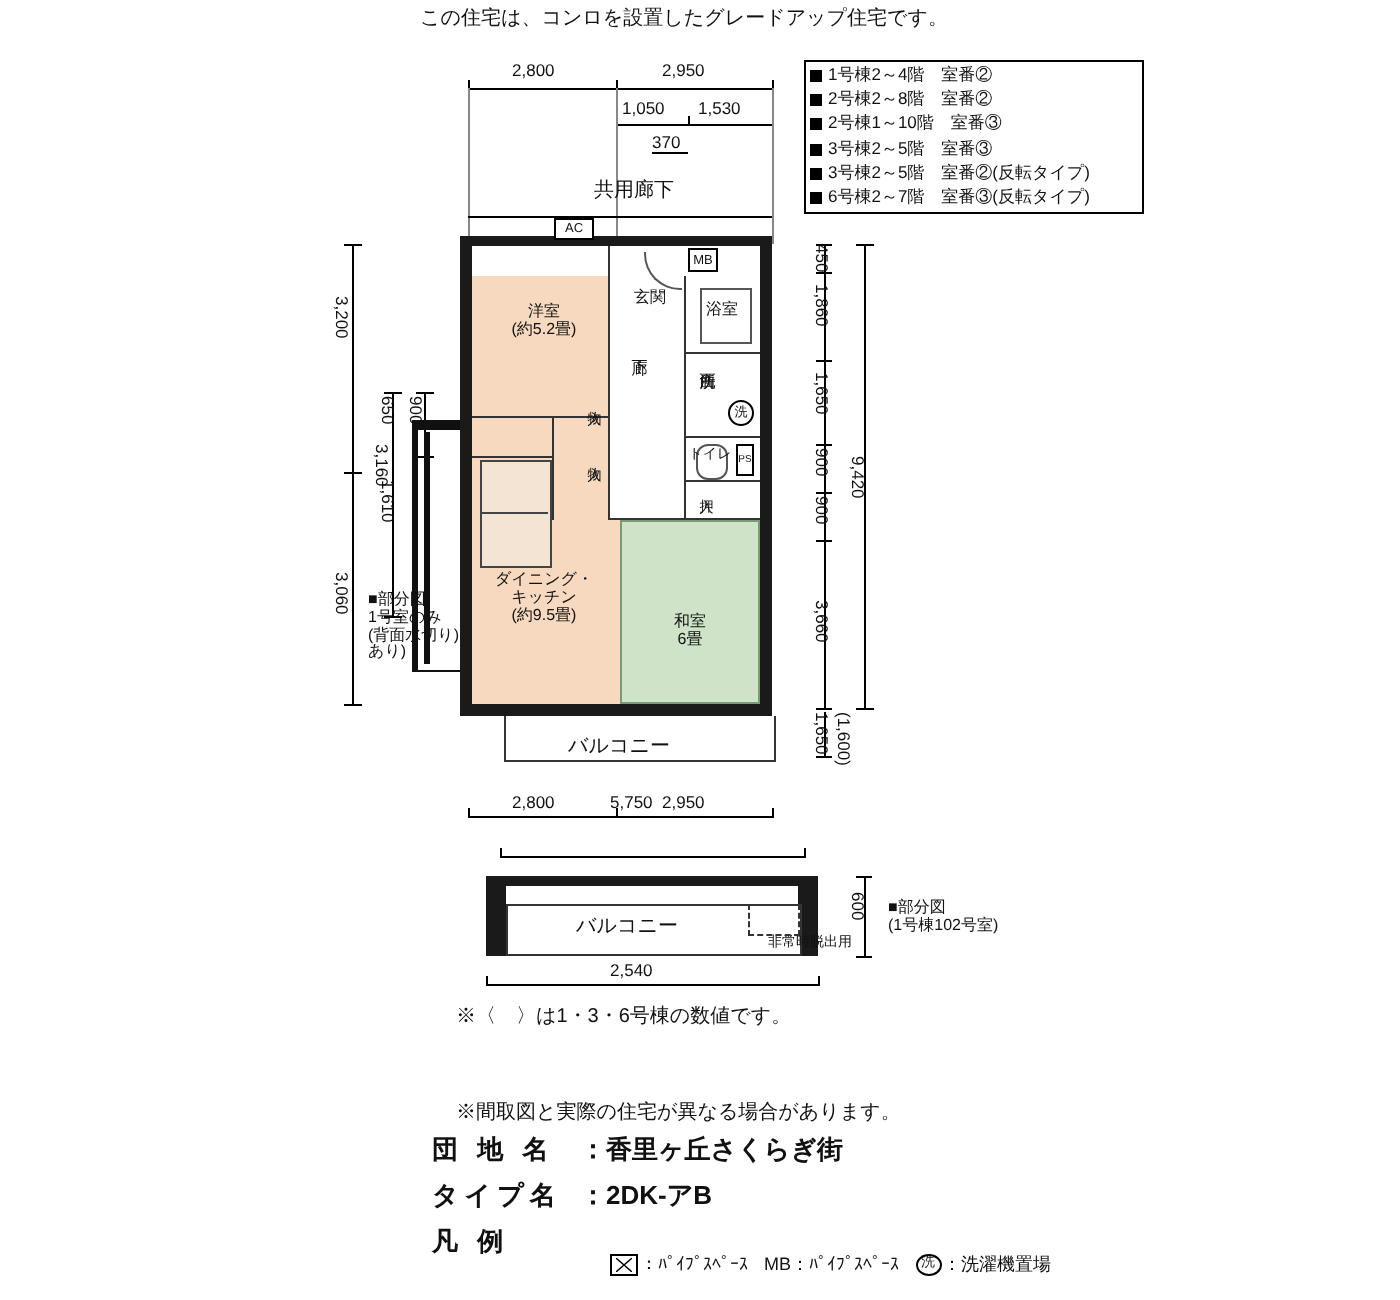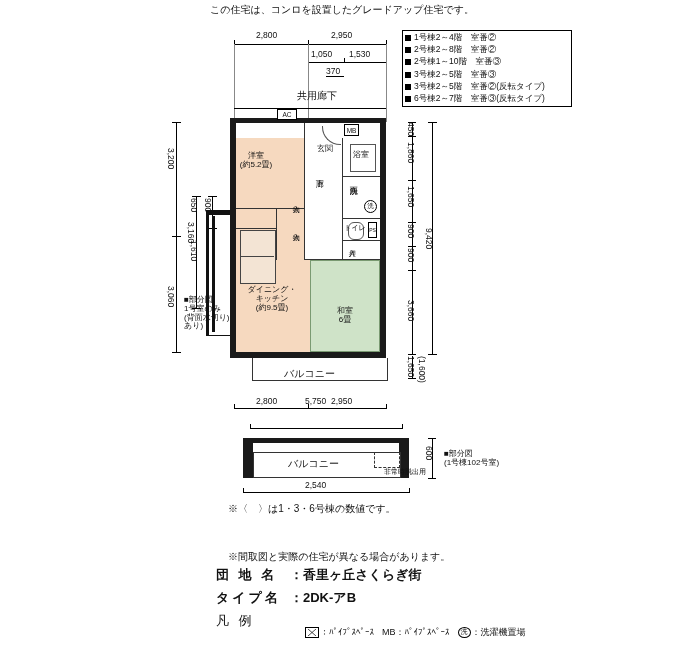--- a/index.html
+++ b/index.html
@@ -46,21 +46,21 @@
         writing-mode:vertical-rl;text-orientation:upright;letter-spacing:0px;}
   .minibox{position:absolute;border:1px solid #000;background:#fff;font-size:6.5px;
            display:flex;align-items:center;justify-content:center;white-space:pre;}
 
   
   #notes{left:228px;top:500px;}
   #info{left:216px;top:566px;}
   .info-row{display:flex;align-items:flex-start;margin-bottom:5px;}
   .info-k{font-size:13px;font-weight:bold;letter-spacing:3px;width:74px;white-space:pre;}
   .info-v{font-size:13px;font-weight:bold;white-space:pre;}
-  .leg-k{font-size:13px;font-weight:normal;letter-spacing:3px;width:74px;white-space:pre;}
+  .leg-k{font-size:13px;font-weight:bold;letter-spacing:3px;width:74px;white-space:pre;}
   .leg-body{font-size:9px;line-height:1.5;white-space:pre;}
   .tagbox{display:inline-flex;align-items:center;justify-content:center;
           border:1px solid #000;font-size:7px;padding:0 1px;height:9px;margin-right:1px;
           vertical-align:middle;}
 </style>
 </head>
 <body>
 
 <div class="abs txt10" id="top-note">この住宅は、コンロを設置したグレードアップ住宅です。</div>
 
@@ -208,21 +208,21 @@
 
   <div class="abs" style="left:92px;top:8px;width:18px;height:18px;border-left:1px solid #555;border-bottom:1px solid #555;border-radius:0 0 0 18px;"></div>
 
   <div class="abs" style="left:120px;top:26px;width:24px;height:26px;border:1px solid #555;background:#fff;"></div>
 
   <div class="abs" style="left:118px;top:104px;width:14px;height:16px;border:1px solid #555;border-radius:6px;background:#fff;"></div>
 
   <div class="abs" style="left:22px;top:240px;width:134px;height:22px;border:1px solid #333;border-top:0;background:#fff;"></div>
   <div class="abs" style="left:22px;top:240px;width:1px;height:22px;background:#333;"></div>
 
-  <div class="lbl" style="left:2px;top:33px;width:48px;">洋室
+  <div class="lbl" style="left:18px;top:33px;width:48px;">洋室
 (約5.2畳)</div>
   <div class="lbl" style="left:12px;top:167px;width:60px;">ダイニング・
 キッチン
 (約9.5畳)</div>
   <div class="lbl" style="left:92px;top:168px;width:46px;margin-top:20px;">和室
 6畳</div>
   <div class="lbl" style="left:82px;top:26px;width:26px;">玄関</div>
   <div class="lbl" style="left:119px;top:32px;width:24px;">浴室</div>
   <div class="vlbl" style="left:118px;top:62px;">洗面所</div>
   <div class="lbl" style="left:112px;top:106px;width:26px;font-size:7px;">トイレ</div>

